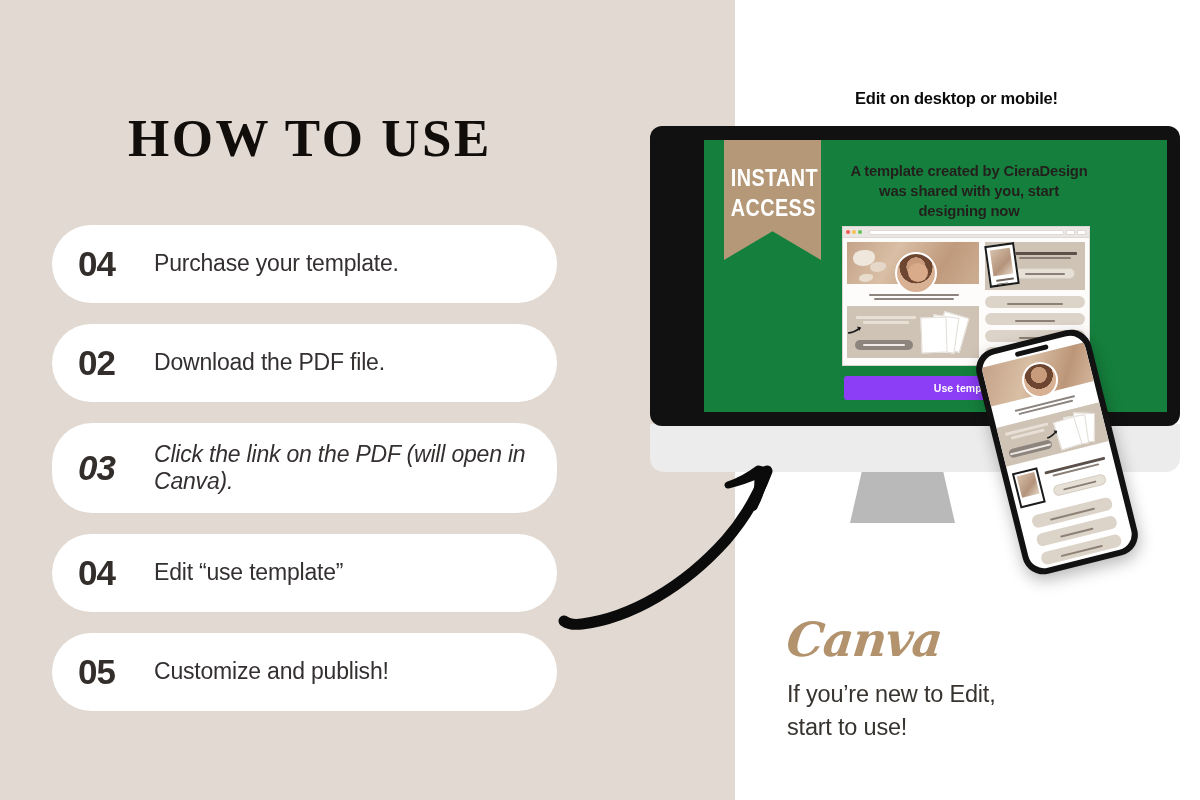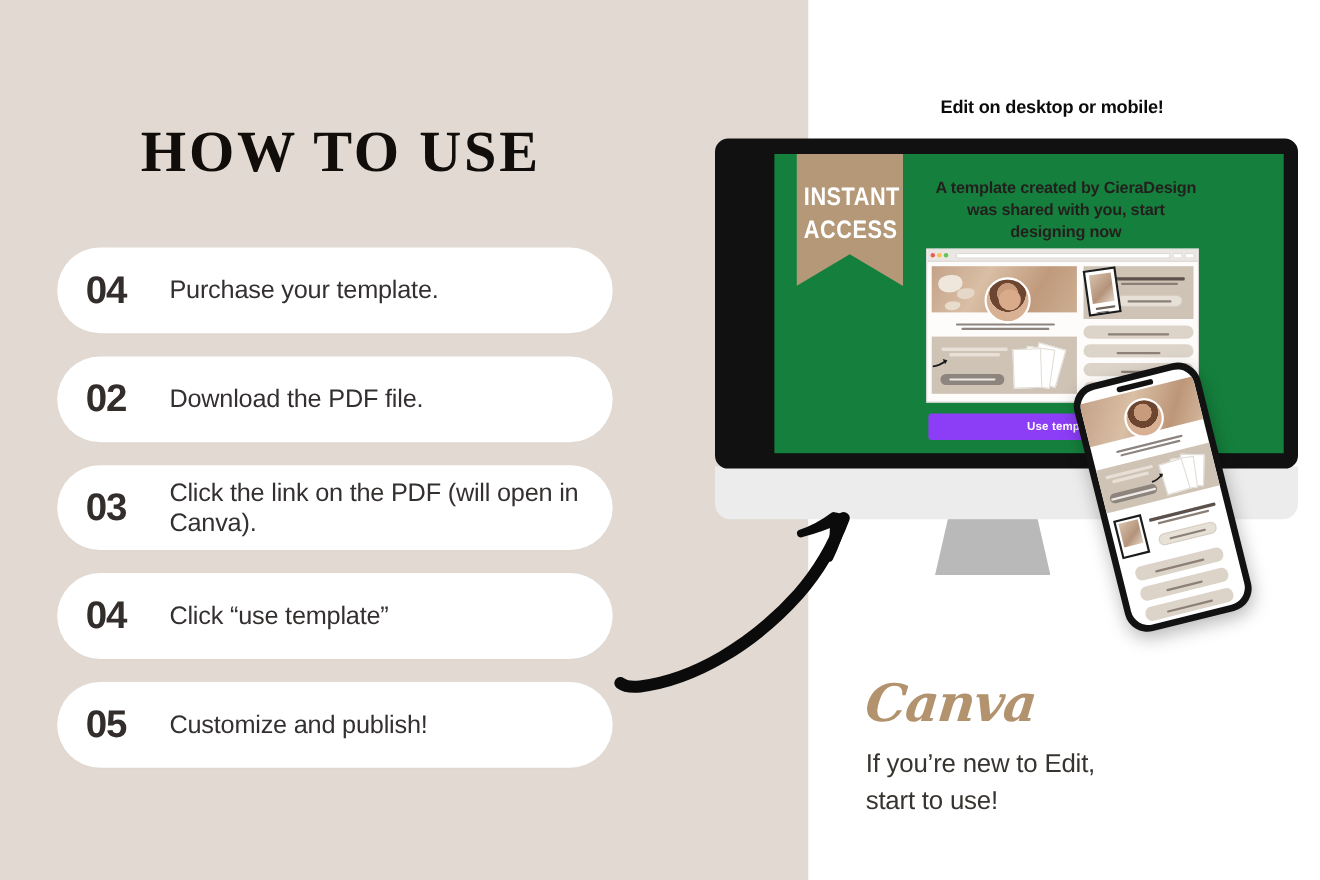--- a/index.html
+++ b/index.html
@@ -35,21 +35,21 @@
   .step{
     position:relative;
     background:#ffffff;
     border-radius:40px;
     display:flex; align-items:center;
     padding:0 26px;
     margin-bottom:21px;
     box-shadow:0 1px 2px rgba(0,0,0,0.015);
   }
   .step.h1{ height:78px; }
-  .step.h2{ height:77px; }
+  .step.h2{ height:90px;font-style:italic; }
   .step-num{
     font-size:35px; font-weight:700; color:#332e2b;
     letter-spacing:-1px;
     min-width:72px; flex:0 0 auto;
     font-family:"Liberation Sans", sans-serif;
   }
   .step-text{
     font-size:23px; color:#343030; line-height:1.18;
     letter-spacing:-0.2px;
     padding-left:4px;
@@ -303,21 +303,21 @@
       <div class="step-text">Download the PDF file.</div>
     </div>
 
     <div class="step h2">
       <div class="step-num">03</div>
       <div class="step-text">Click the link on the PDF (will open in Canva).</div>
     </div>
 
     <div class="step h1">
       <div class="step-num">04</div>
-      <div class="step-text">Click “use template”</div>
+      <div class="step-text">Edit “use template”</div>
     </div>
 
     <div class="step h1">
       <div class="step-num">05</div>
       <div class="step-text">Customize and publish!</div>
     </div>
 
   </div>
 
   <div class="edit-line">Edit on desktop or mobile!</div>

